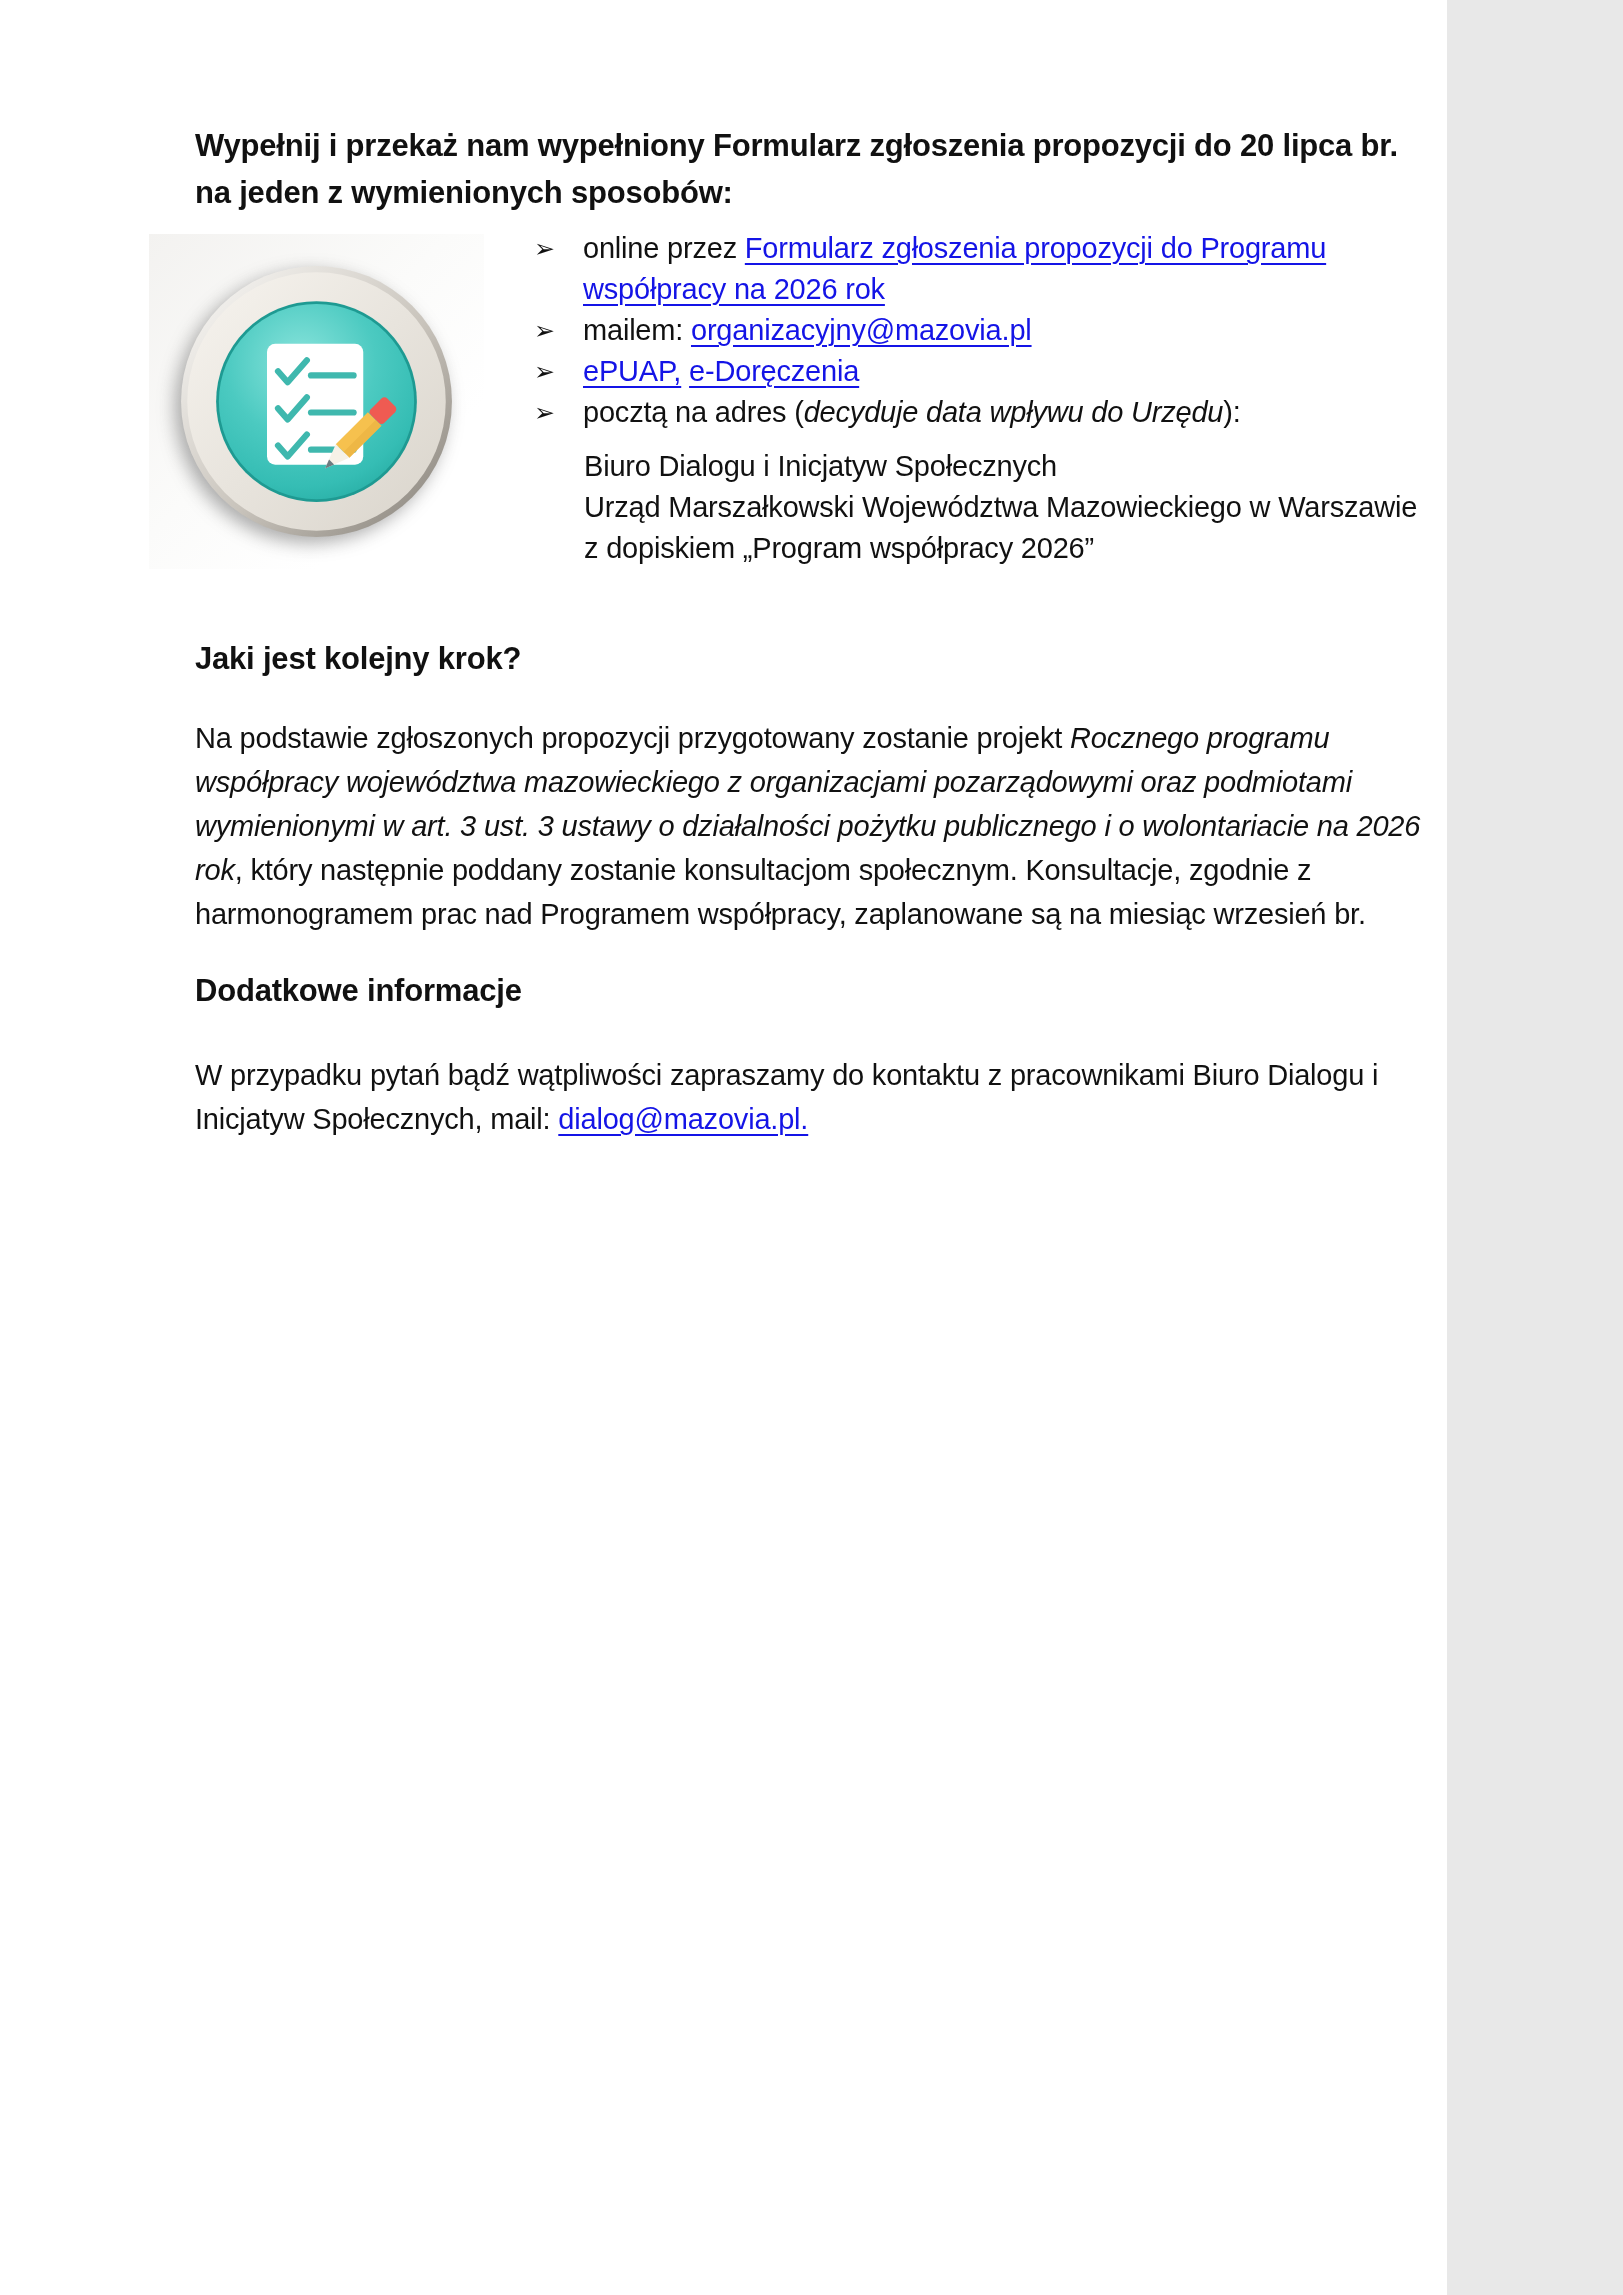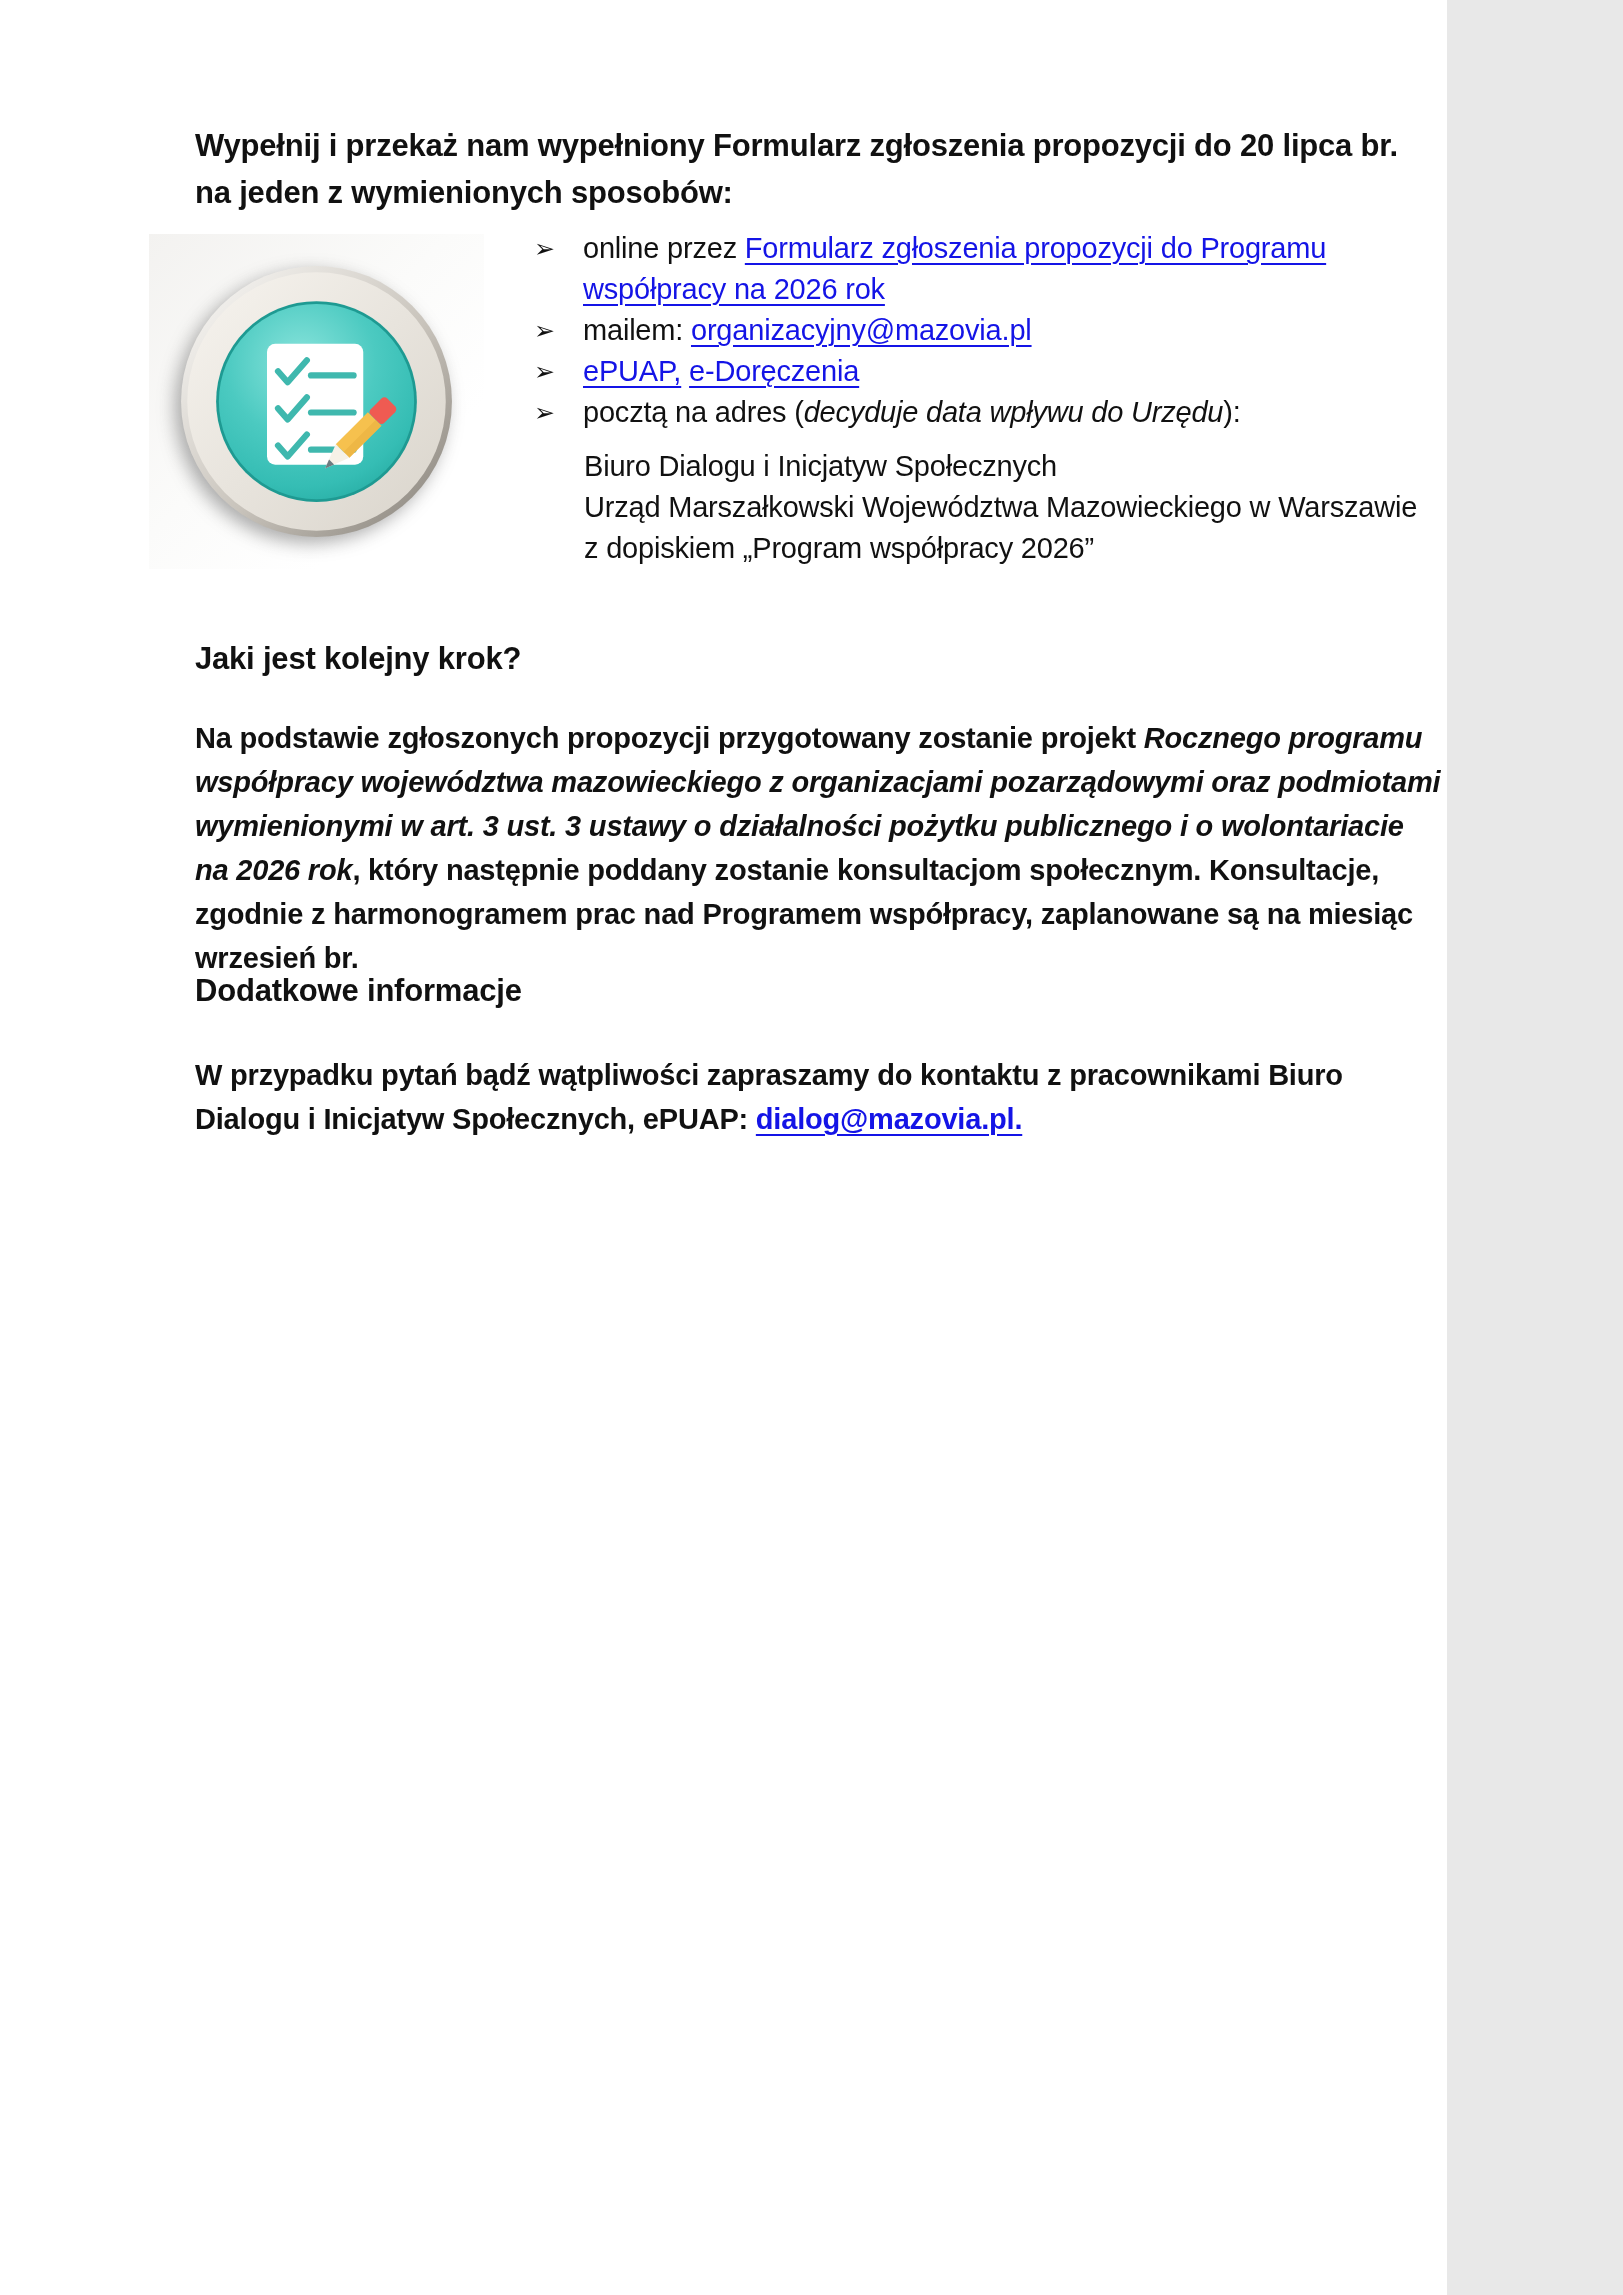--- a/index.html
+++ b/index.html
@@ -23,21 +23,21 @@
   }
   .h-section{
     font-size:31px; font-weight:bold; letter-spacing:-0.2px; line-height:37px;
   }
   #h-next{left:195px; top:640px;}
   #h-info{left:195px; top:972px;}
 
   
   .para{
     left:195px; width:1246px;
-    font-size:29px; line-height:44px; letter-spacing:-0.2px;font-weight:bold;
+    font-size:29px; line-height:44px; letter-spacing:-0.2px;
   }
   #para-next{top:716px;}
   #para-info{top:1053px;}
 
   
   .icon-tile{
     left:149px; top:234px; width:335px; height:335px;
     background:linear-gradient(135deg,#f3f2f0 0%,#fbfbfa 45%,#ffffff 75%);
     display:flex; align-items:center; justify-content:center;
   }
@@ -154,17 +154,17 @@
     <div><span>z dopiskiem </span><strong>„Program współpracy 2026”</strong></div>
   </div>
 
   <h2 id="h-next" class="abs h-section" style="margin:0;">Jaki jest kolejny krok?</h2>
   <p id="para-next" class="abs para" style="margin:0;">
     <span>Na podstawie zgłoszonych propozycji przygotowany zostanie projekt </span><em>Rocznego programu współpracy województwa mazowieckiego z organizacjami pozarządowymi oraz podmiotami wymienionymi w art. 3 ust. 3 ustawy o działalności pożytku publicznego i o wolontariacie na 2026 rok</em><span>, który następnie poddany zostanie konsultacjom społecznym. Konsultacje, zgodnie z harmonogramem prac nad Programem współpracy, zaplanowane są na miesiąc wrzesień br.</span>
   </p>
 
   <h2 id="h-info" class="abs h-section" style="margin:0;">Dodatkowe informacje</h2>
   <p id="para-info" class="abs para" style="margin:0;">
-    <span>W przypadku pytań bądź wątpliwości zapraszamy do kontaktu z pracownikami Biuro Dialogu i Inicjatyw Społecznych, ePUAP: </span><a class="link">dialog@mazovia.pl.</a>
+    <span>W przypadku pytań bądź wątpliwości zapraszamy do kontaktu z pracownikami Biuro Dialogu i Inicjatyw Społecznych, mail: </span><a class="link">dialog@mazovia.pl.</a>
   </p>
 
 </div>
 
 
 </body></html>

